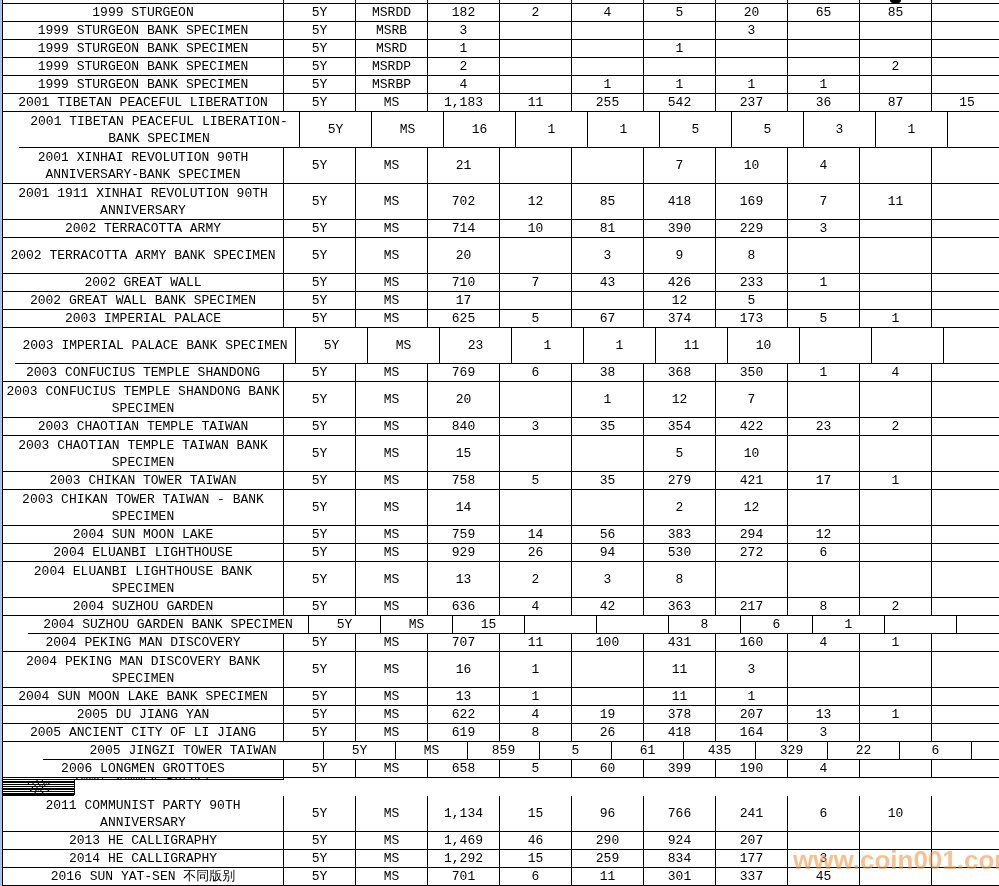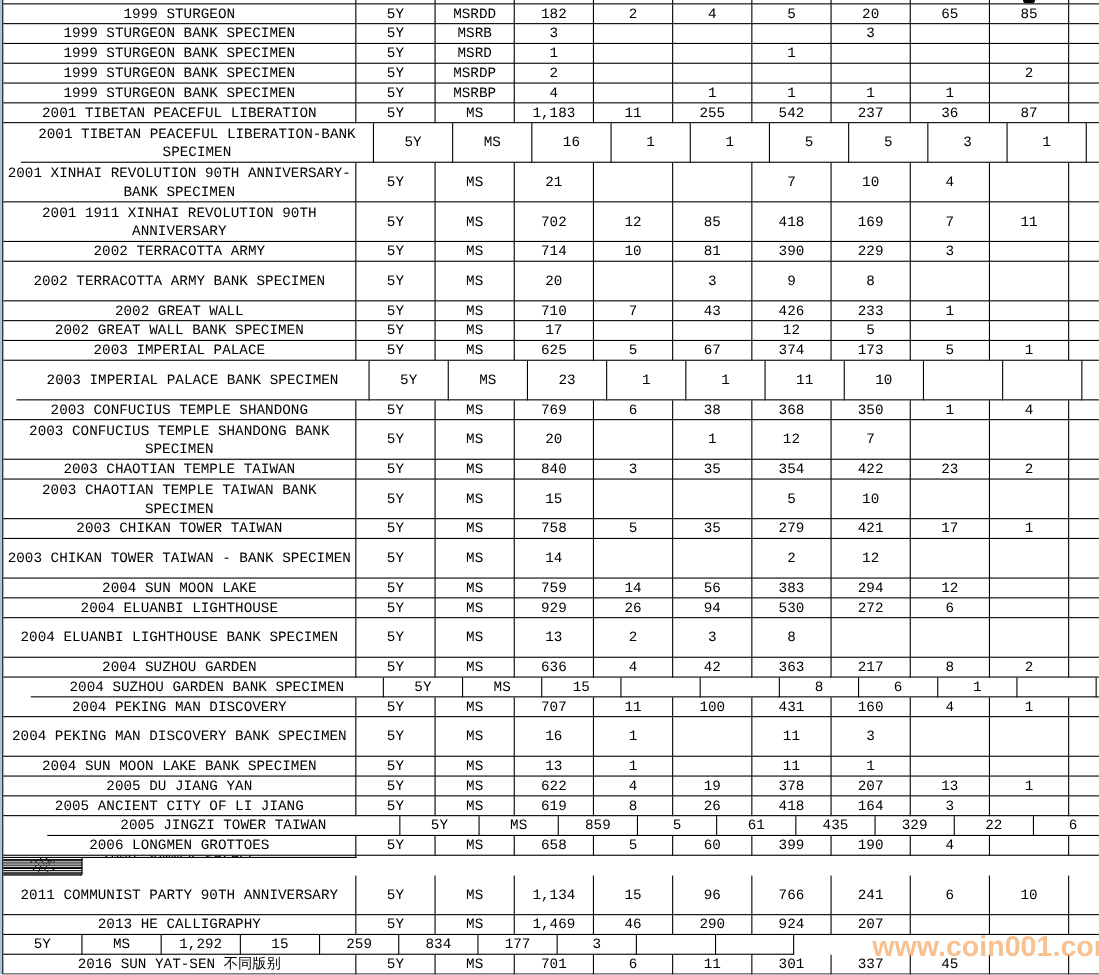--- a/index.html
+++ b/index.html
@@ -13,21 +13,21 @@
   .gutter{width:8px;box-sizing:border-box;border-left:1px solid #a9c4e2;border-right:1px solid #a9c4e2;background:#fff;}
   .gutter div{box-sizing:border-box;border-bottom:1px solid #a9c4e2;}
   
   .tbl{border-left:1px solid #000;background:#fff;}
   .row{display:flex;box-sizing:border-box;}
   .cell{
     box-sizing:border-box;border-right:1px solid #000;border-bottom:1px solid #000;
     display:flex;align-items:center;justify-content:center;text-align:center;
     overflow:hidden;line-height:17px;
   }
-  .c-desc{width:321px;padding:0 2px;}
+  .c-desc{width:281px;padding:0 2px;}
   .c-sm{width:72px;}
   .c-last{width:71px;}
   .toprow .cell{border-bottom:1px solid #000;}
   .frag{width:11px;height:3px;background:#000;border-radius:0 0 3px 3px;align-self:flex-start;}
   
   .edge{width:1px;background:#a9c4e2;}
   .filler{flex:1;background:#fff;}
   
   .watermark{
     position:absolute;left:793px;top:845px;z-index:5;
@@ -559,20 +559,21 @@
         <div class="cell c-sm">1,469</div>
         <div class="cell c-sm">46</div>
         <div class="cell c-sm">290</div>
         <div class="cell c-sm">924</div>
         <div class="cell c-sm">207</div>
         <div class="cell c-sm"></div>
         <div class="cell c-sm"></div>
         <div class="cell c-last"></div>
       </div>
       <div class="row" style="height: 18px;">
+        <div class="cell c-desc">2014 HE CALLIGRAPHY</div>
         <div class="cell c-sm">5Y</div>
         <div class="cell c-sm">MS</div>
         <div class="cell c-sm">1,292</div>
         <div class="cell c-sm">15</div>
         <div class="cell c-sm">259</div>
         <div class="cell c-sm">834</div>
         <div class="cell c-sm">177</div>
         <div class="cell c-sm">3</div>
         <div class="cell c-sm"></div>
         <div class="cell c-last"></div>

